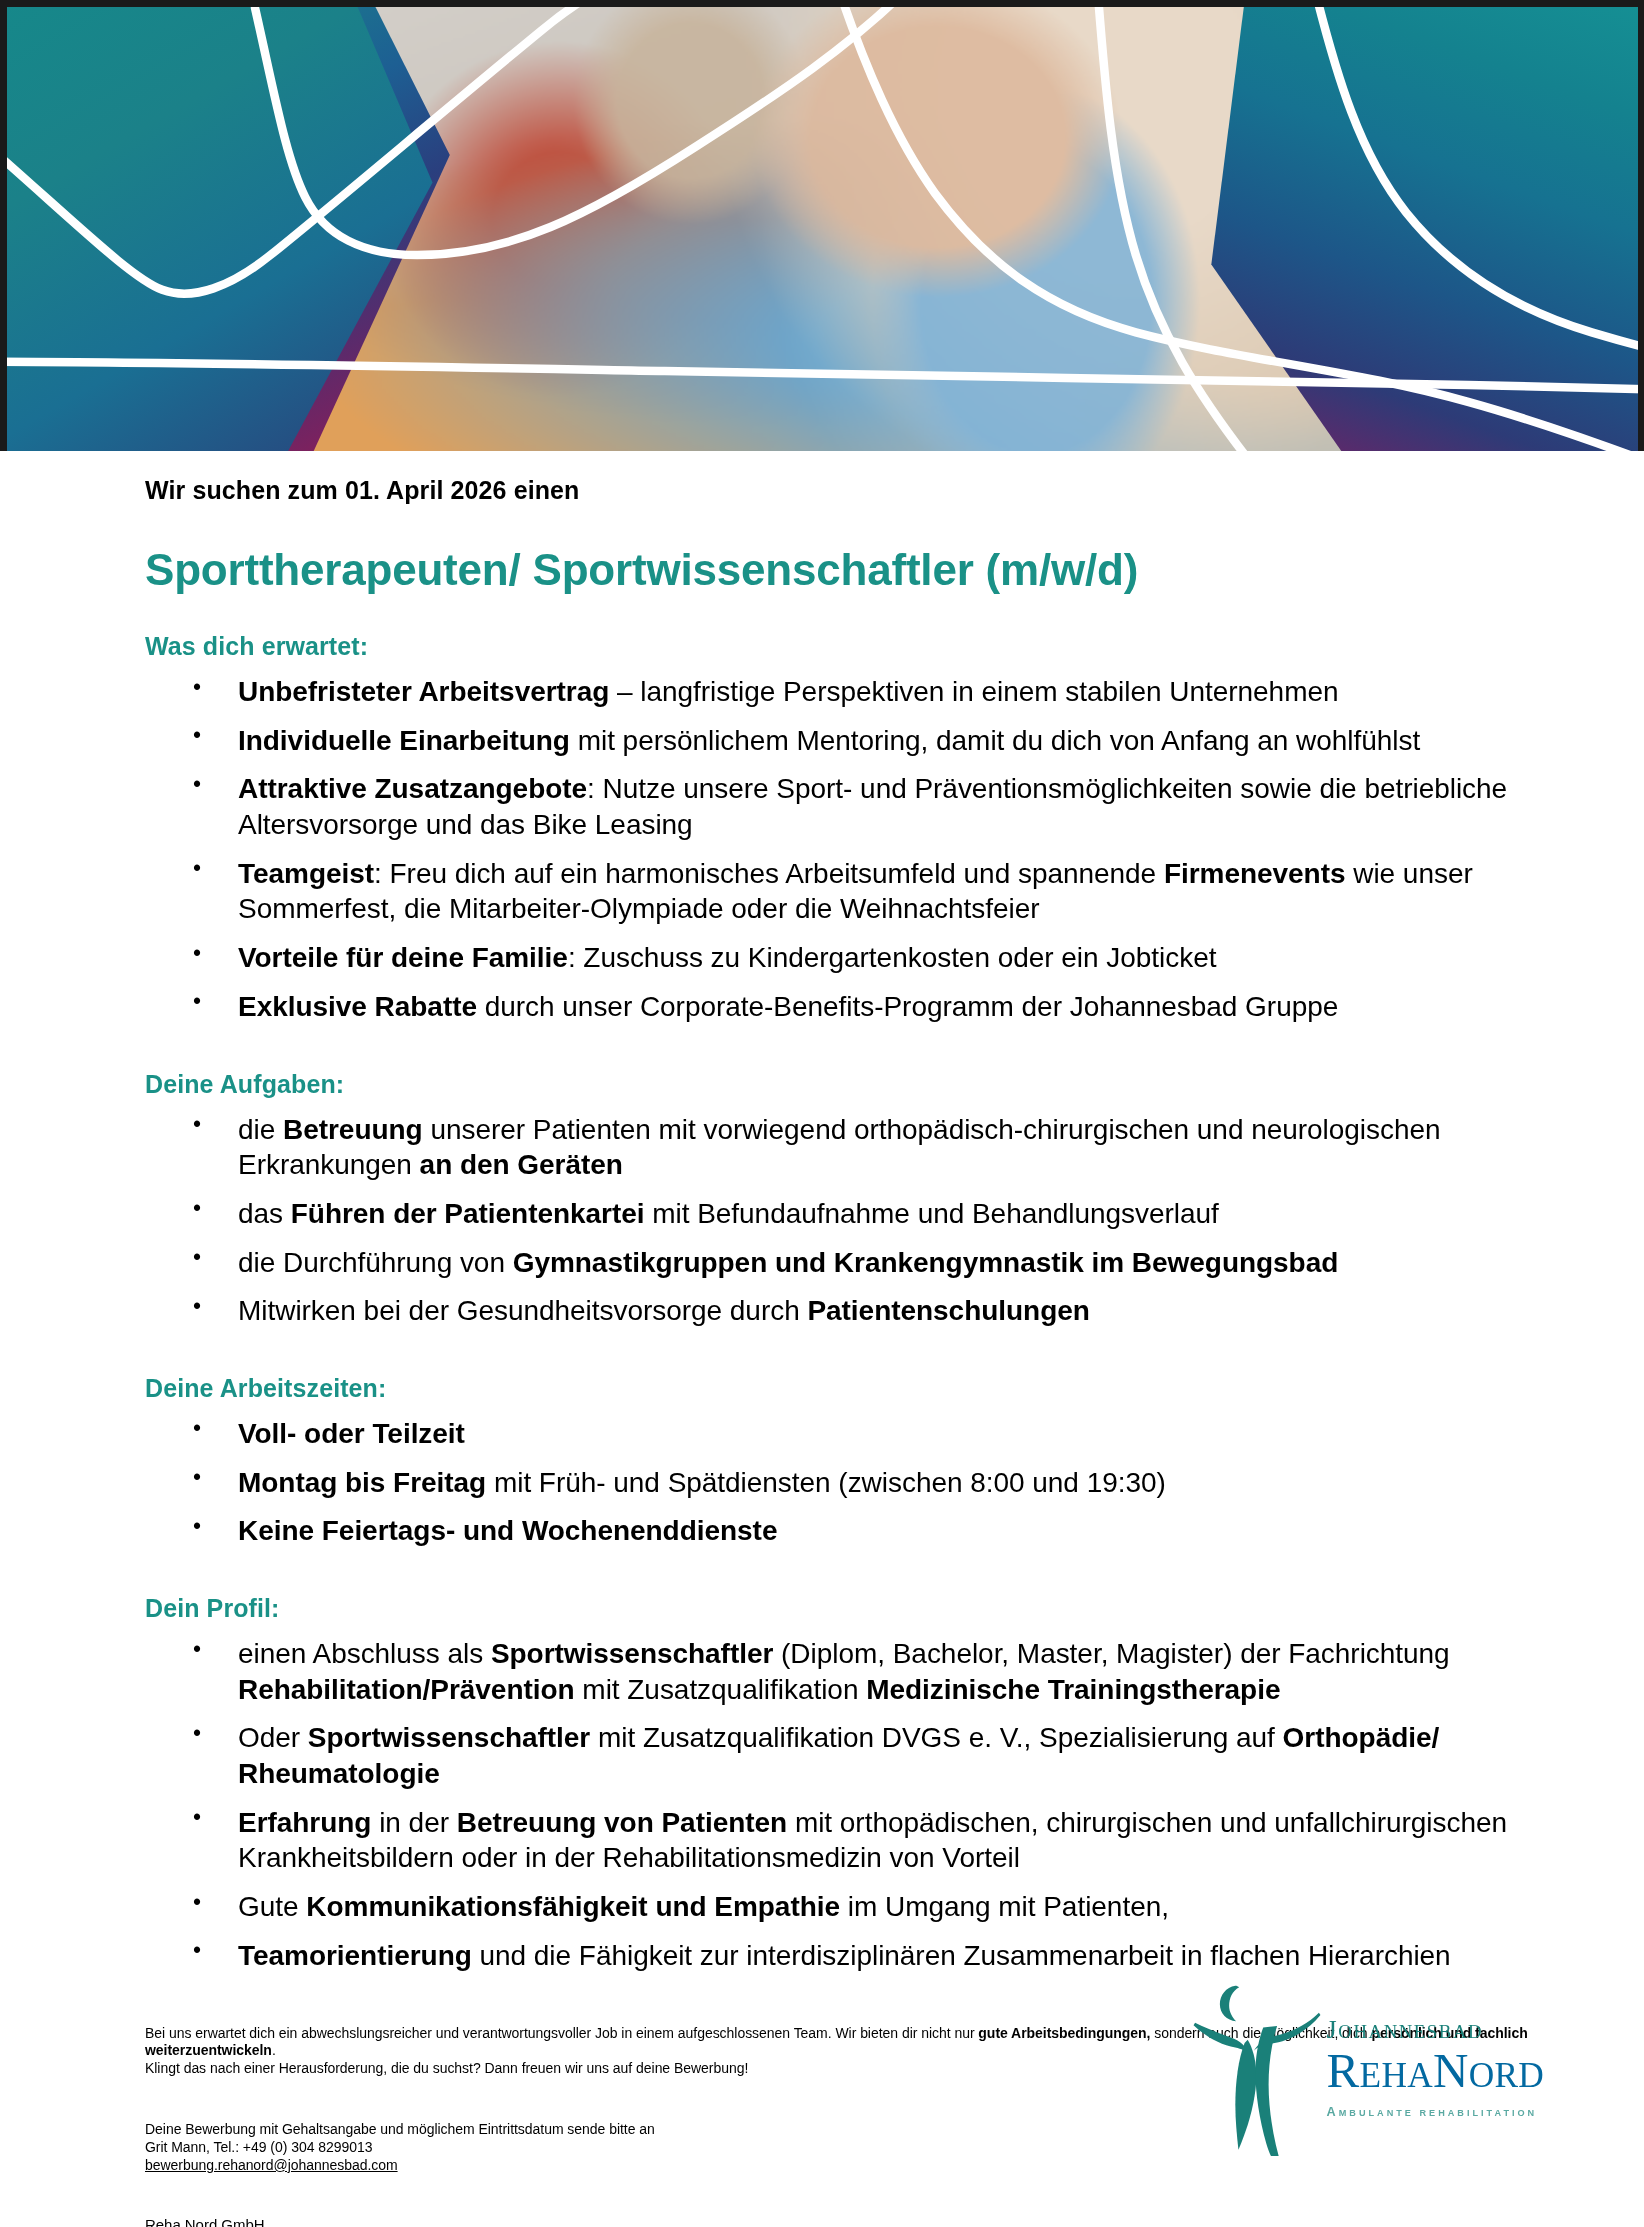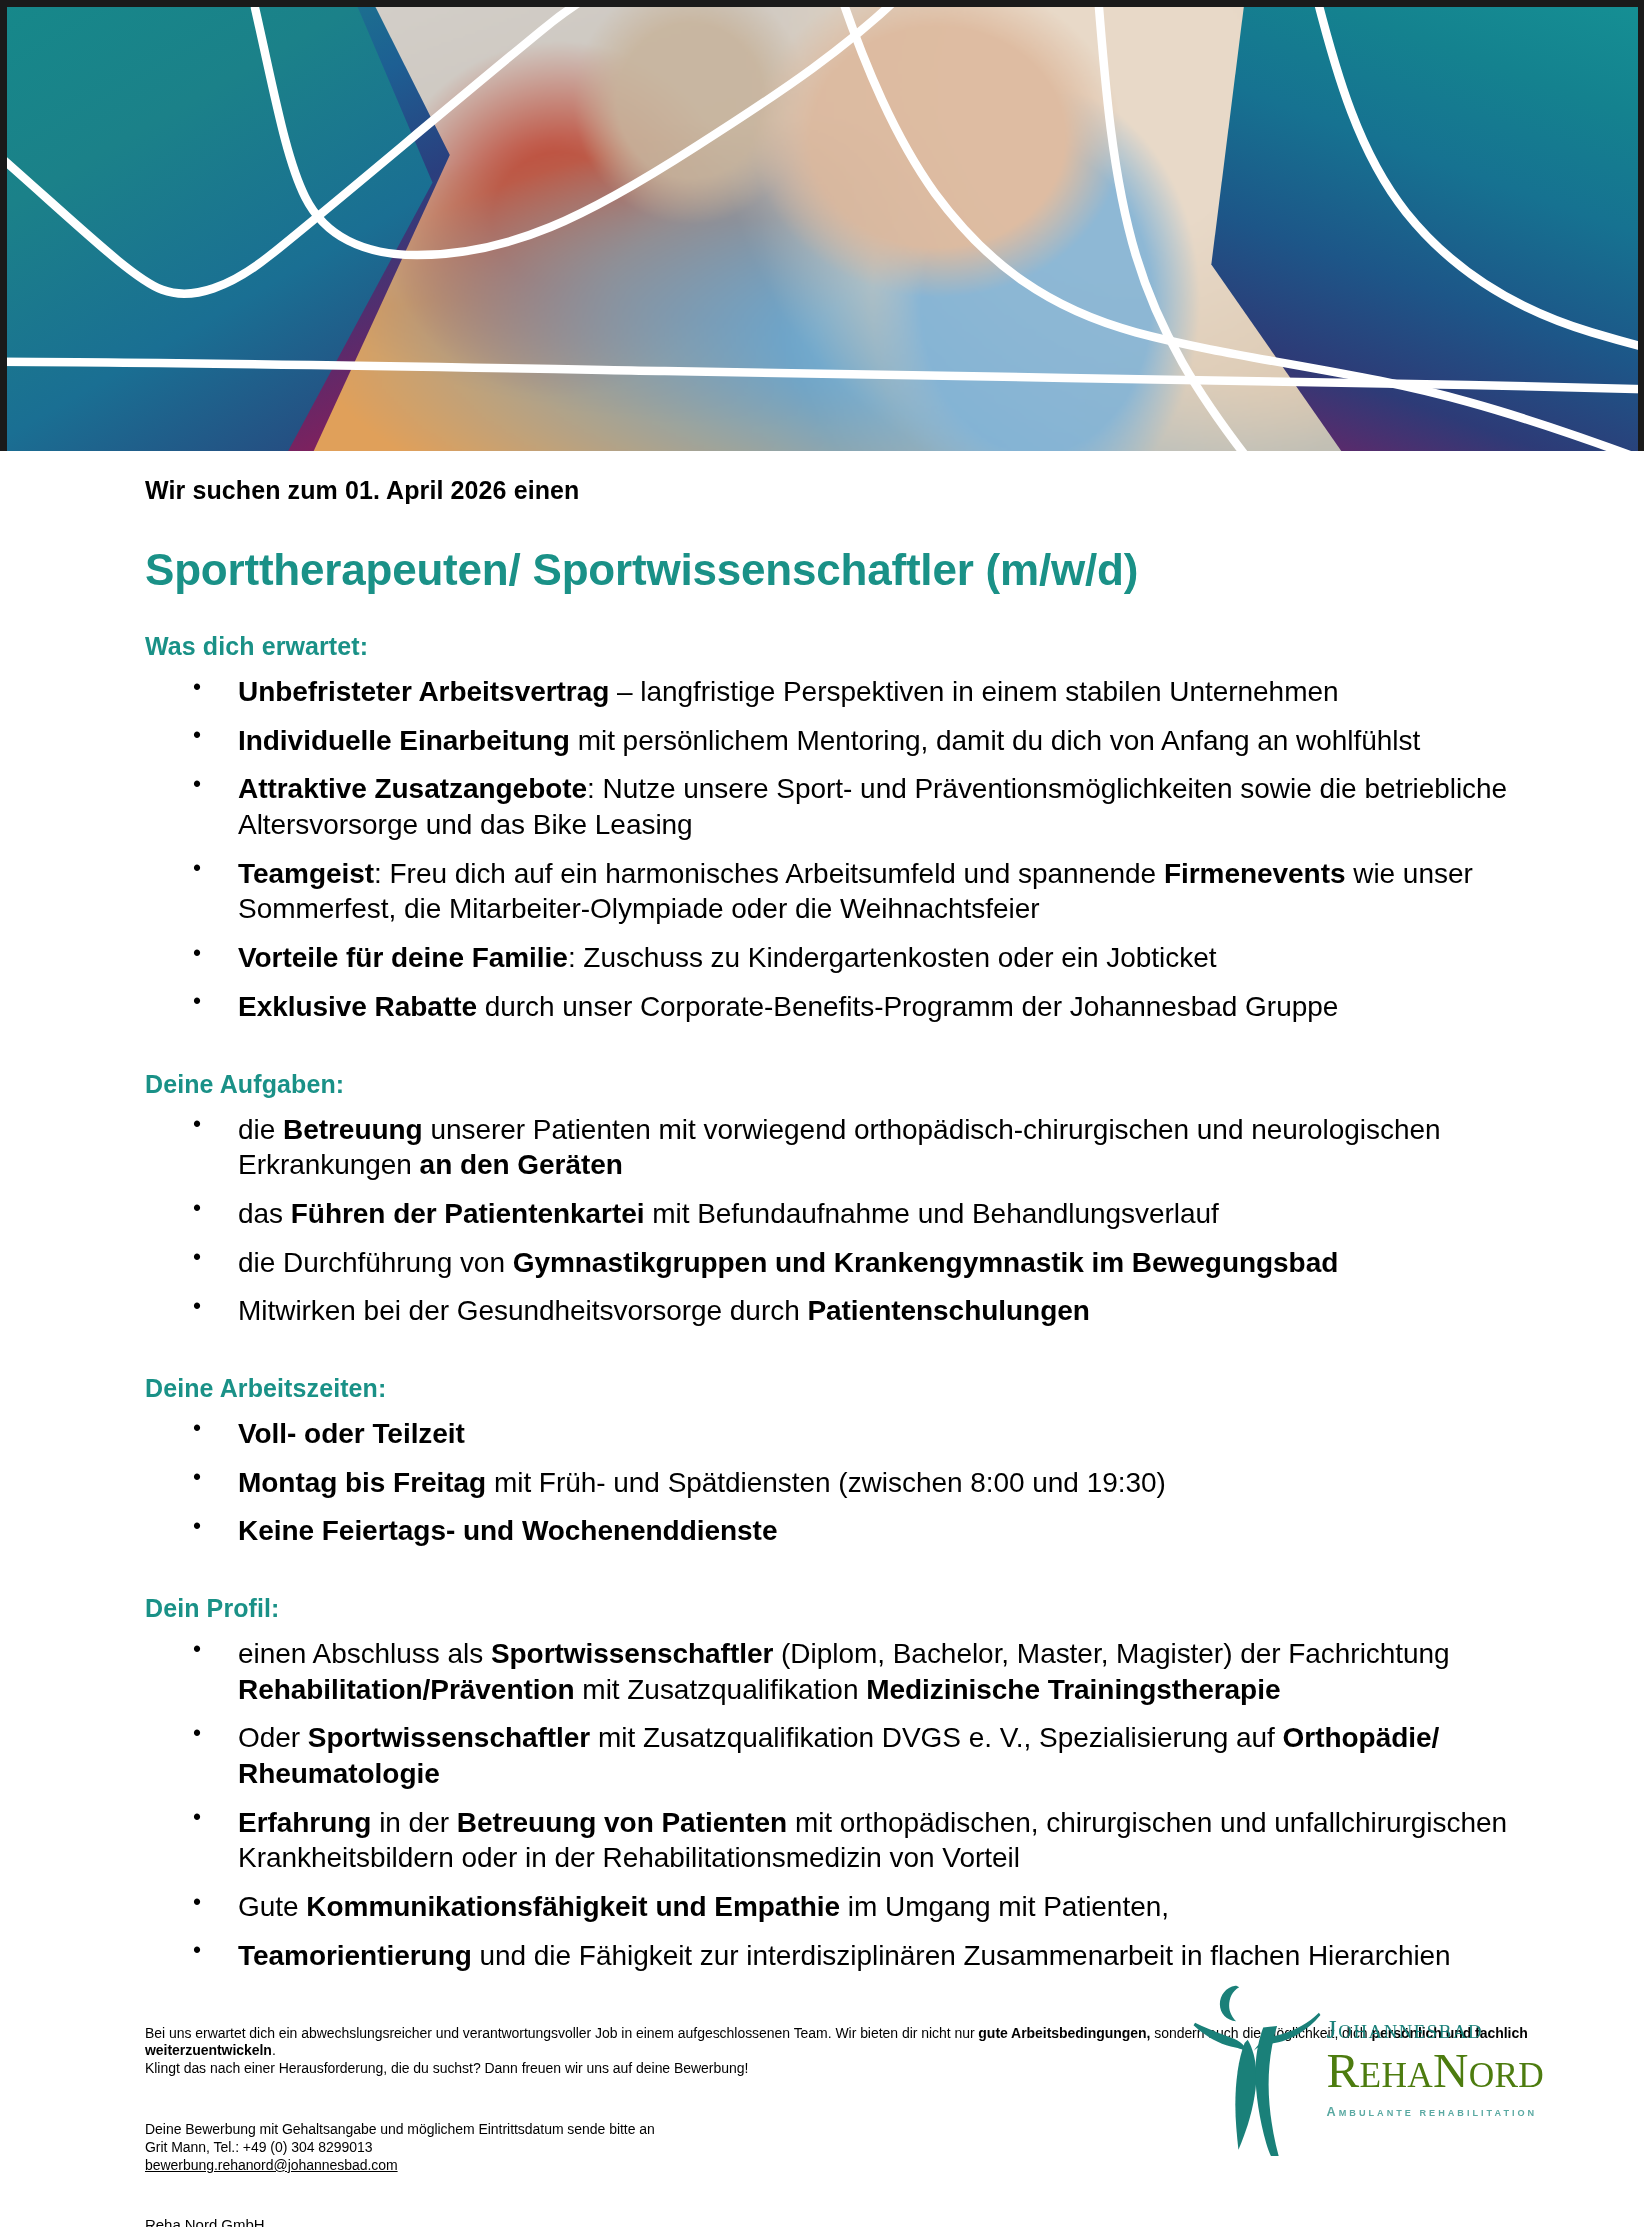--- a/index.html
+++ b/index.html
@@ -209,21 +209,21 @@
   .logo-text { margin-left: 4.6px; }
   .logo-top {
     font-family: "Liberation Serif", serif;
     color: #1a8079;
     font-size: 26px;
     letter-spacing: 1.6px;
     line-height: 1;
   }
   .logo-main {
     font-family: "Liberation Serif", serif;
-    color: #4d7c0f;
+    color: #0369a1;
     font-size: 49px;
     letter-spacing: 0.3px;
     line-height: 1.08;
     margin-top: 1.5px;
   }
   .logo-sub {
     color: #5aa9a2;
     font-size: 12.7px;
     letter-spacing: 3px;
     margin-top: 7px;

